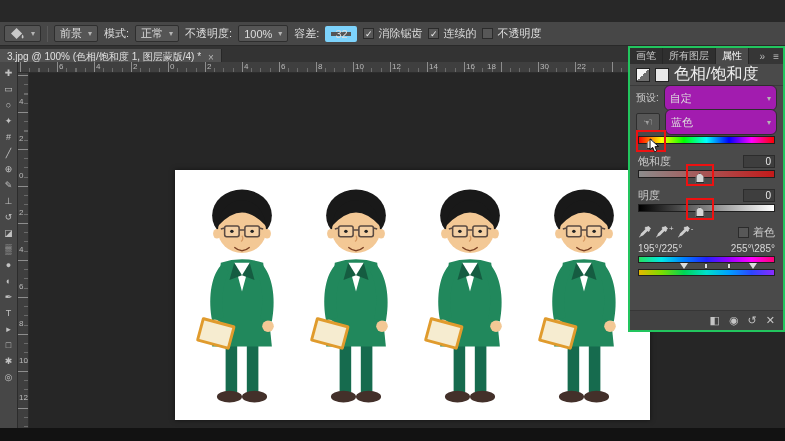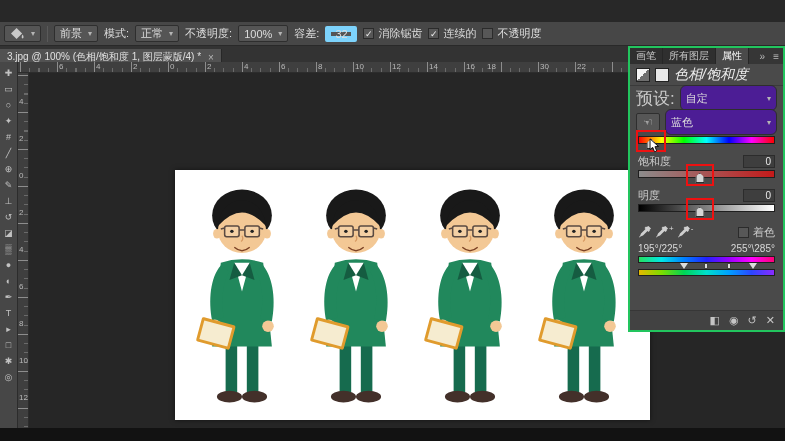--- a/index.html
+++ b/index.html
@@ -72,24 +72,24 @@
   .ptab { padding:0 6px; height:16px; line-height:16px; font-size:10px; color:#c8c8c8; background:#2f2f2f;
           border-right:1px solid #262626; }
   .ptab.active { background:#4a4a4a; color:#fff; }
   .ptabs .spacer { flex:1; }
   .picon { padding:0 4px; color:#b9b9b9; font-size:10px; }
   .phead { height:22px; display:flex; align-items:center; gap:5px; padding:0 6px;
            border-bottom:1px solid #3a3a3a; }
   .adj-icon { width:14px; height:14px; border:1px solid #222;
               background:linear-gradient(135deg,#f5f5f5 0 50%,#6e6e6e 50%); }
   .mask-icon { width:14px; height:14px; border:1px solid #222; background:#e8e8e8; }
-  .ptitle { font-size:14px; color:#ededed;font-style:italic; }
+  .ptitle { font-size:16px; color:#ededed; }
   .prow { display:flex; align-items:center; gap:5px; padding:3px 6px; height:24px; }
-  .plbl { font-size:17px; color:#c9c9c9; white-space:nowrap; }
-  .dd.wide { flex:1; background:#4c1d95; height:26px; justify-content:space-between;border-radius:6px; }
+  .plbl { font-size:10px; color:#c9c9c9; white-space:nowrap; }
+  .dd.wide { flex:1; background:#a21caf; height:26px; justify-content:space-between;border-radius:6px; }
   .handbtn { width:24px; height:18px; background:#565656; border:1px solid #2e2e2e; border-radius:2px;
              color:#ddd; font-size:11px; text-align:center; line-height:16px; }
 
   .srow { padding:0 8px; }
   .slblrow { display:flex; justify-content:space-between; align-items:center; height:14px;
              font-size:11px; color:#c9c9c9; margin-top:1px; }
   .sval { background:#3e3e3e; border:1px solid #2c2c2c; min-width:32px; text-align:right;
           padding:0 3px; font-size:10px; color:#eaeaea; height:13px; line-height:12px; }
   .track { position:relative; height:8px; border:1px solid #1f1f1f; margin:2px 0 10px 0; }
   .track.hue   { background:linear-gradient(to right,#f00,#ff0,#0f0,#0ff,#00f,#f0f,#f00); }

